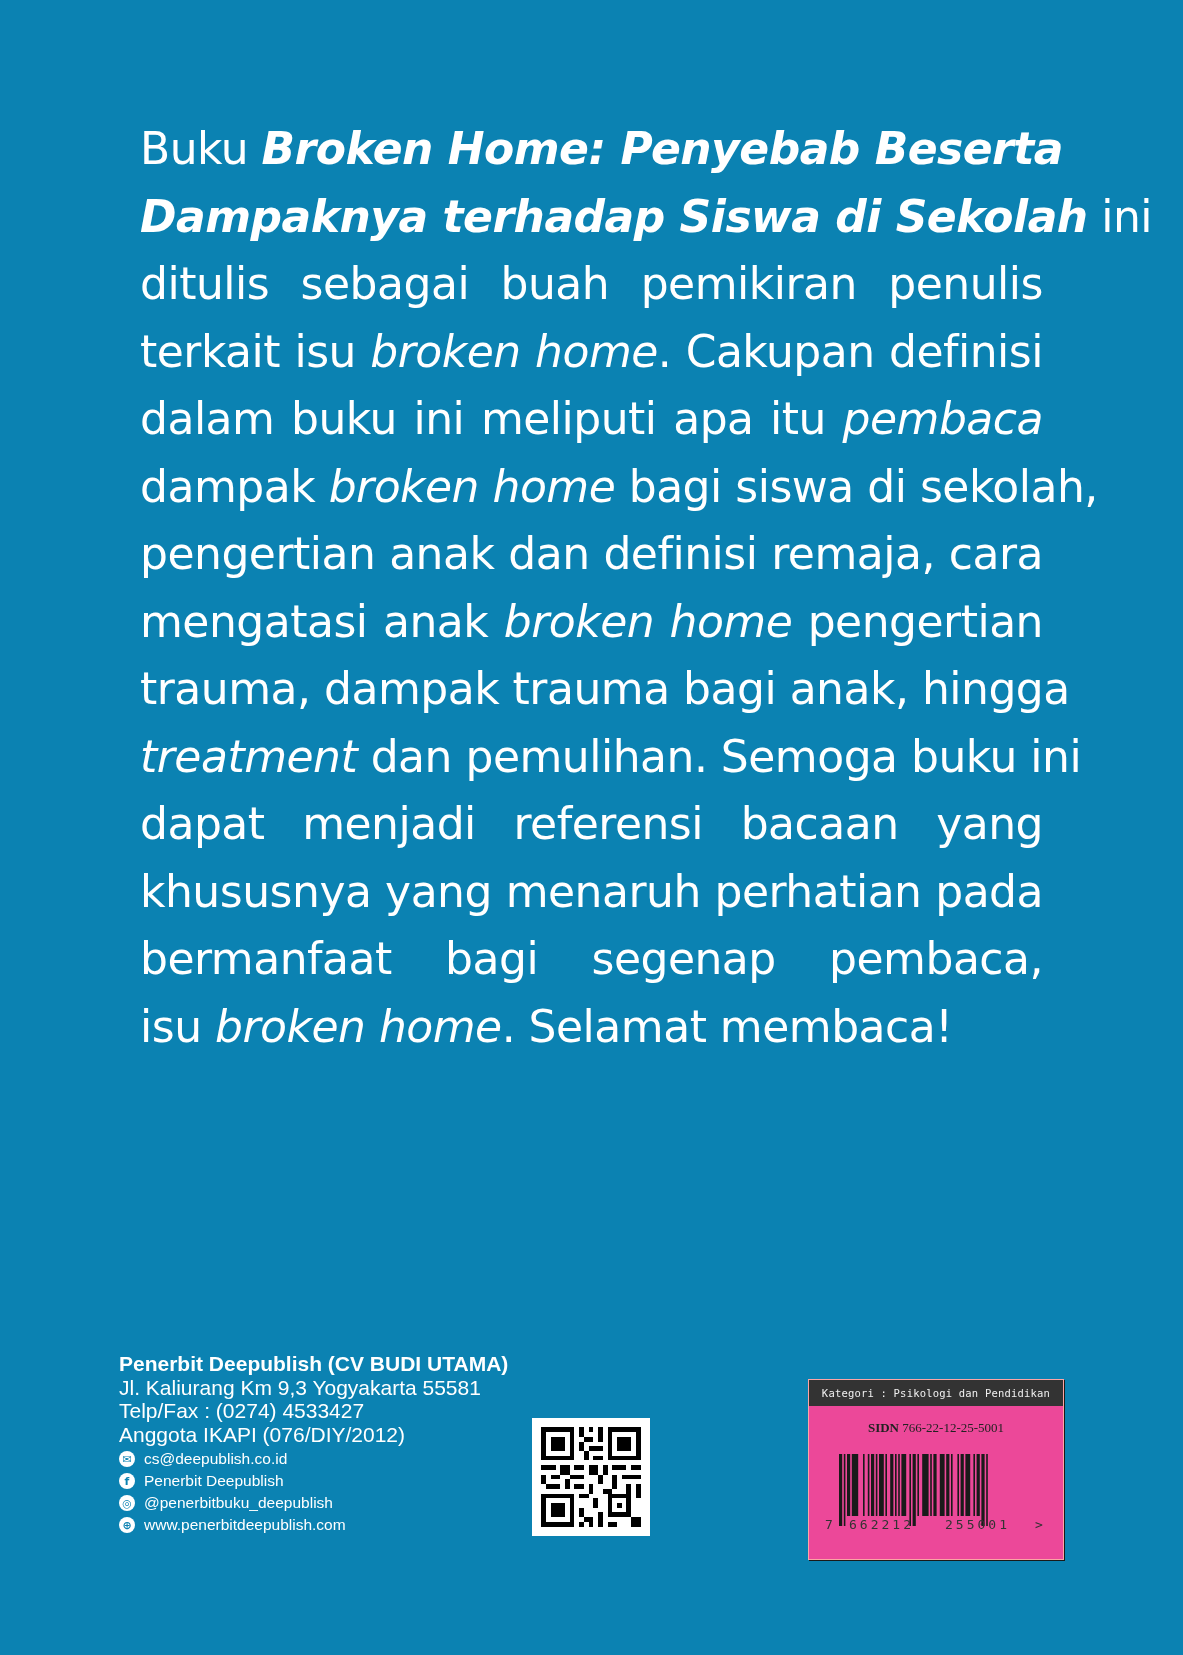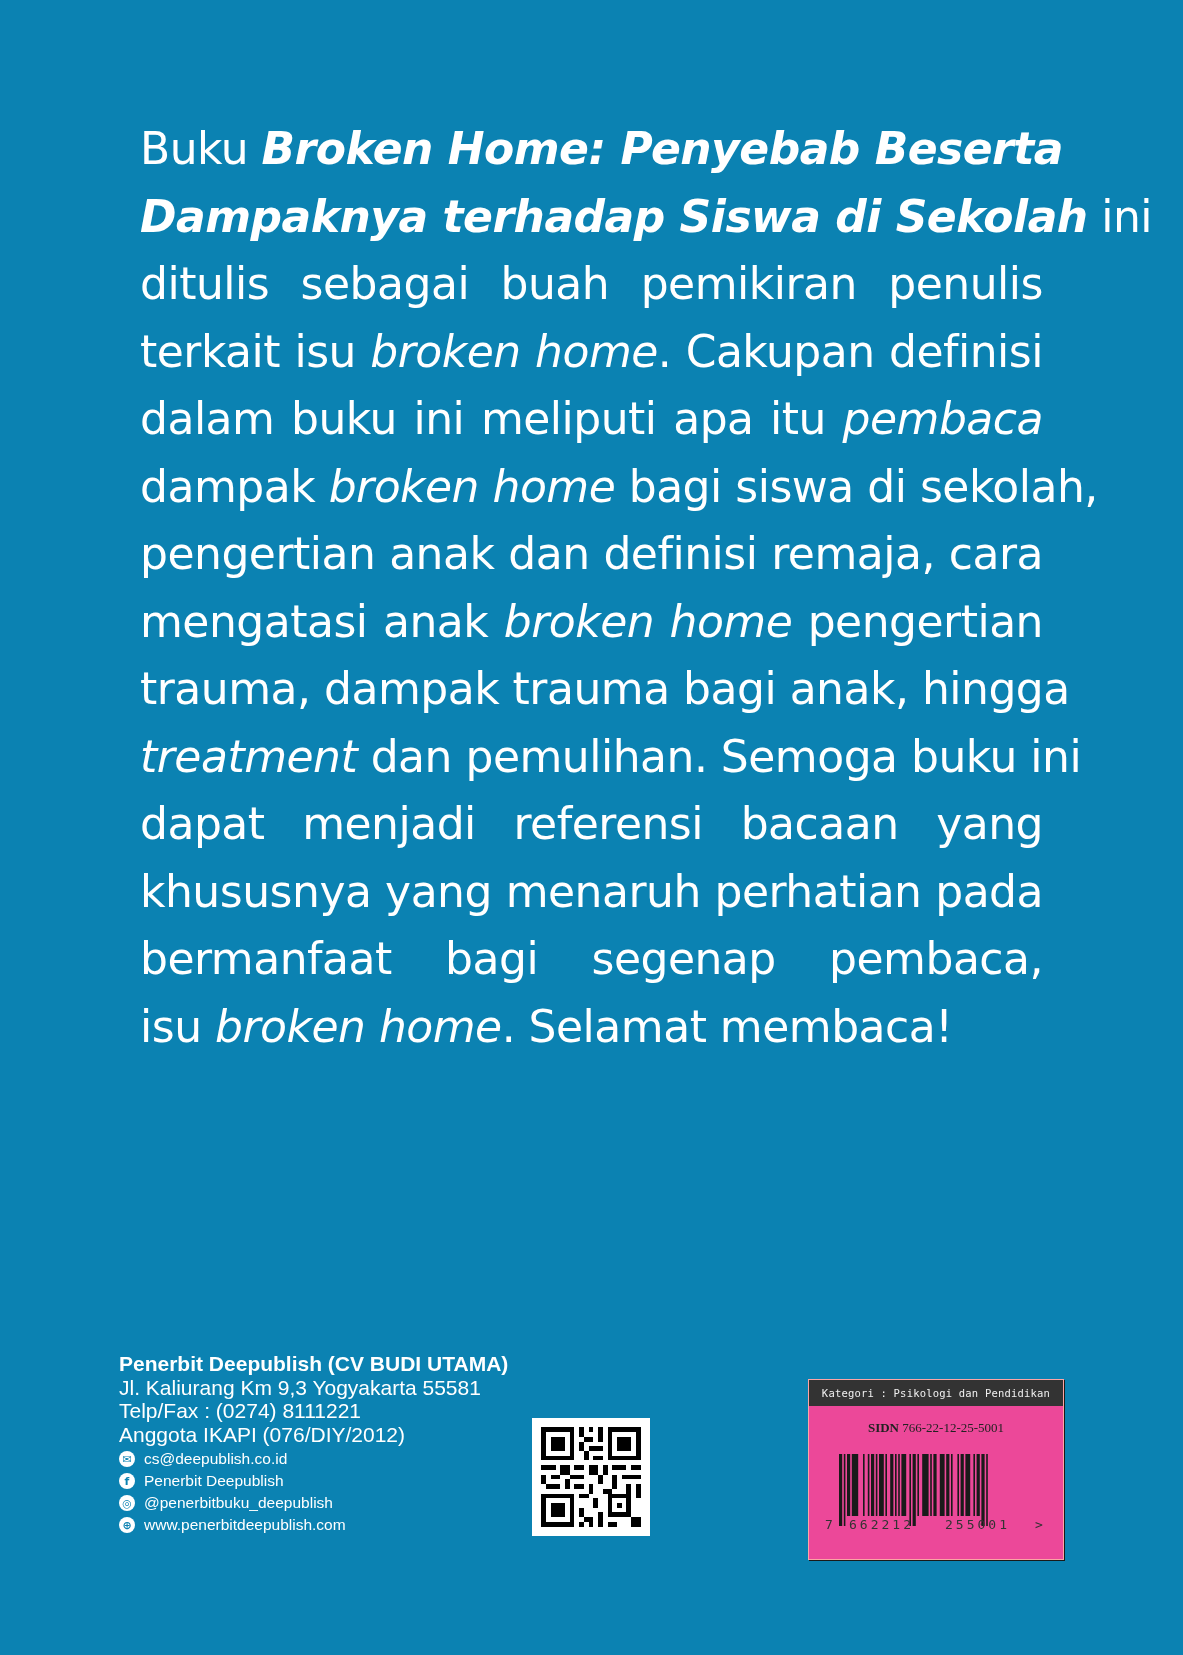--- a/index.html
+++ b/index.html
@@ -105,21 +105,21 @@
     <span class="line"><em>treatment</em><span> dan pemulihan. Semoga buku ini</span></span>
     <span class="line"><span>dapat menjadi referensi bacaan yang</span></span>
     <span class="line"><span>khususnya yang menaruh perhatian pada</span></span>
     <span class="line"><span>bermanfaat bagi segenap pembaca,</span></span>
     <span class="line last"><span>isu </span><em>broken home</em><span>. Selamat membaca!</span></span>
   </div>
 
 <div class="publisher">
   <div class="name">Penerbit Deepublish (CV BUDI UTAMA)</div>
   <div>Jl. Kaliurang Km 9,3 Yogyakarta 55581</div>
-  <div>Telp/Fax : (0274) 8111221</div>
+  <div>Telp/Fax : (0274) 4533427</div>
   <div>Anggota IKAPI (076/DIY/2012)</div>
 </div>
 
 <div class="contacts">
   <div class="contact-row">
     <span class="c-icon">✉</span>
     <span>cs@deepublish.co.id</span>
   </div>
   <div class="contact-row">
     <span class="c-icon">f</span>

